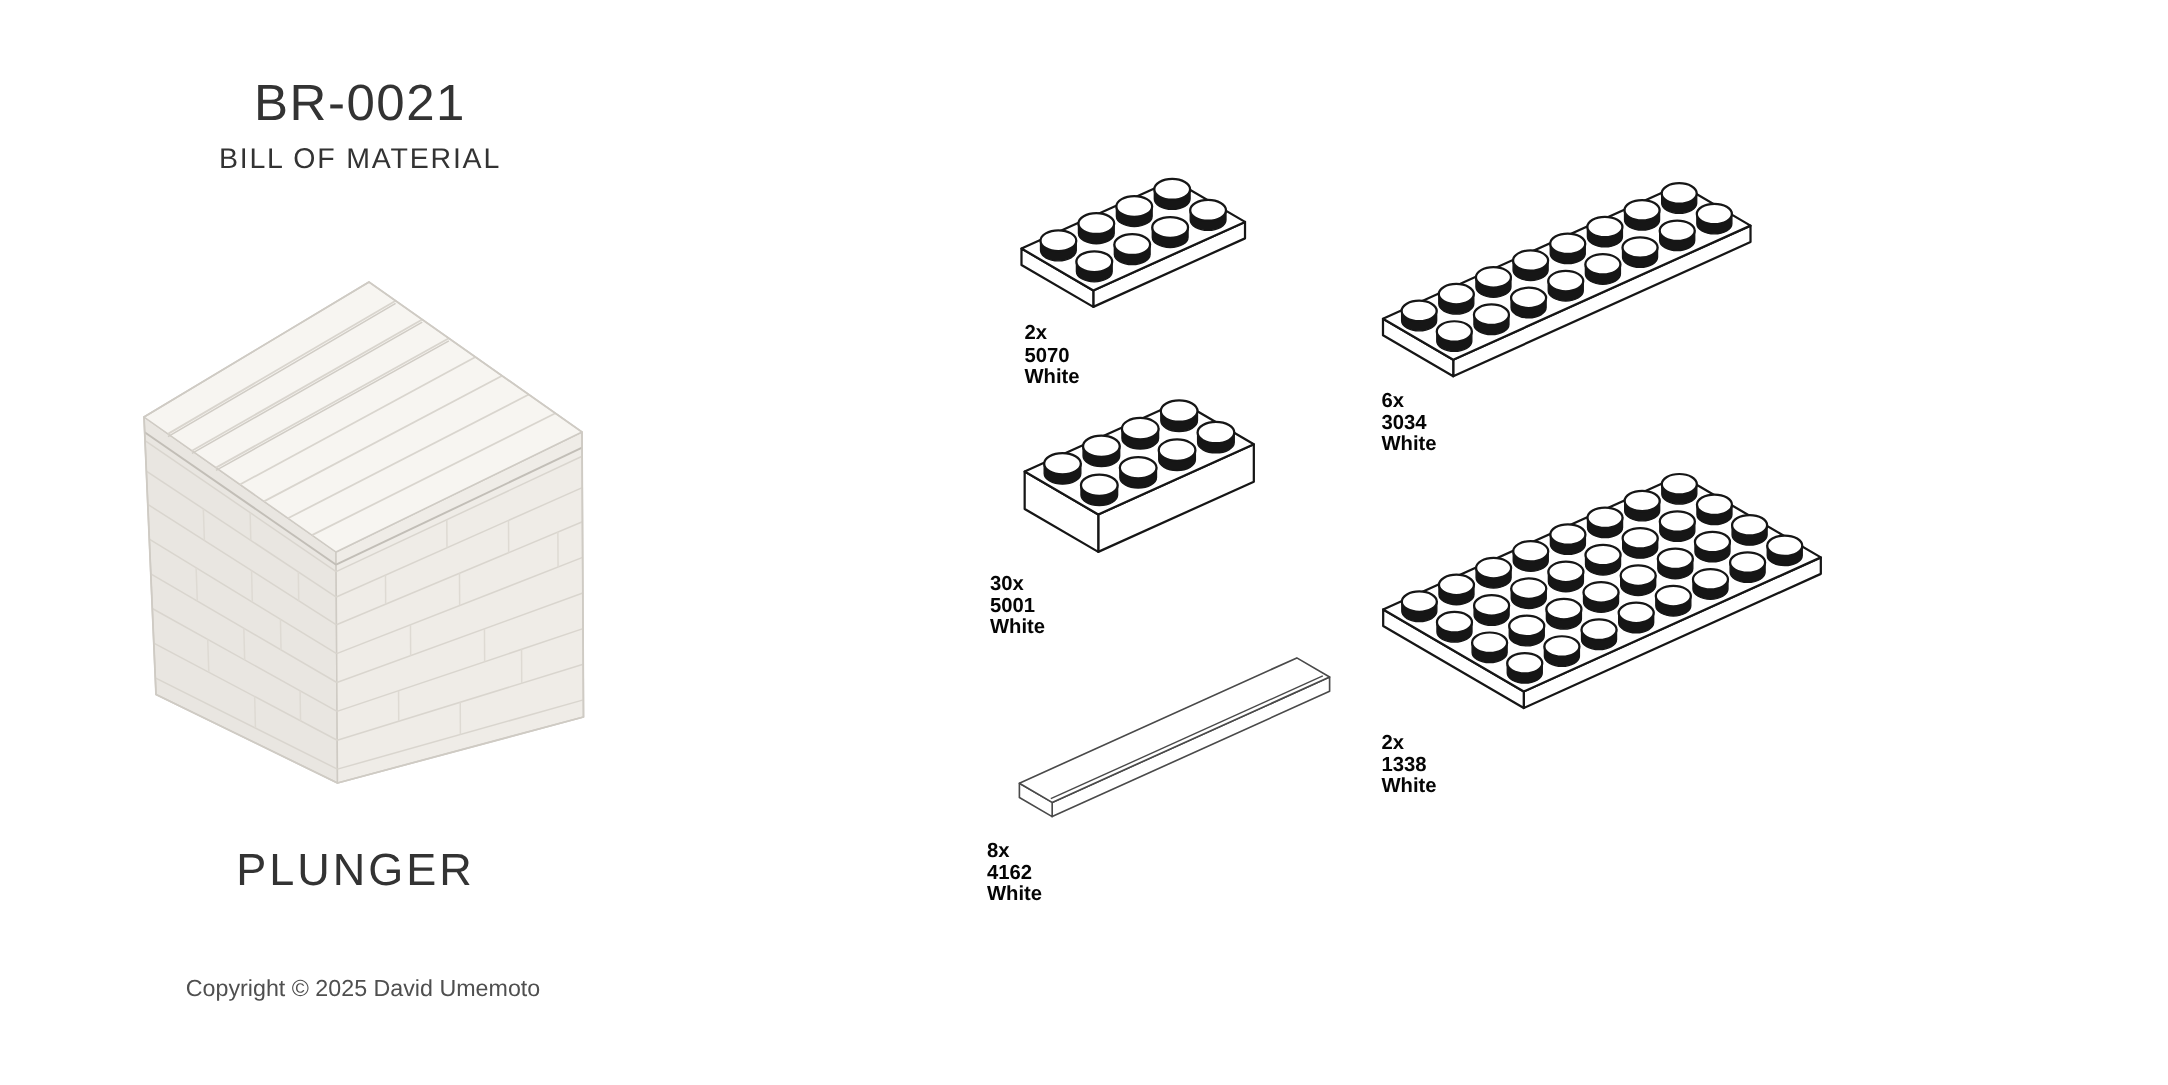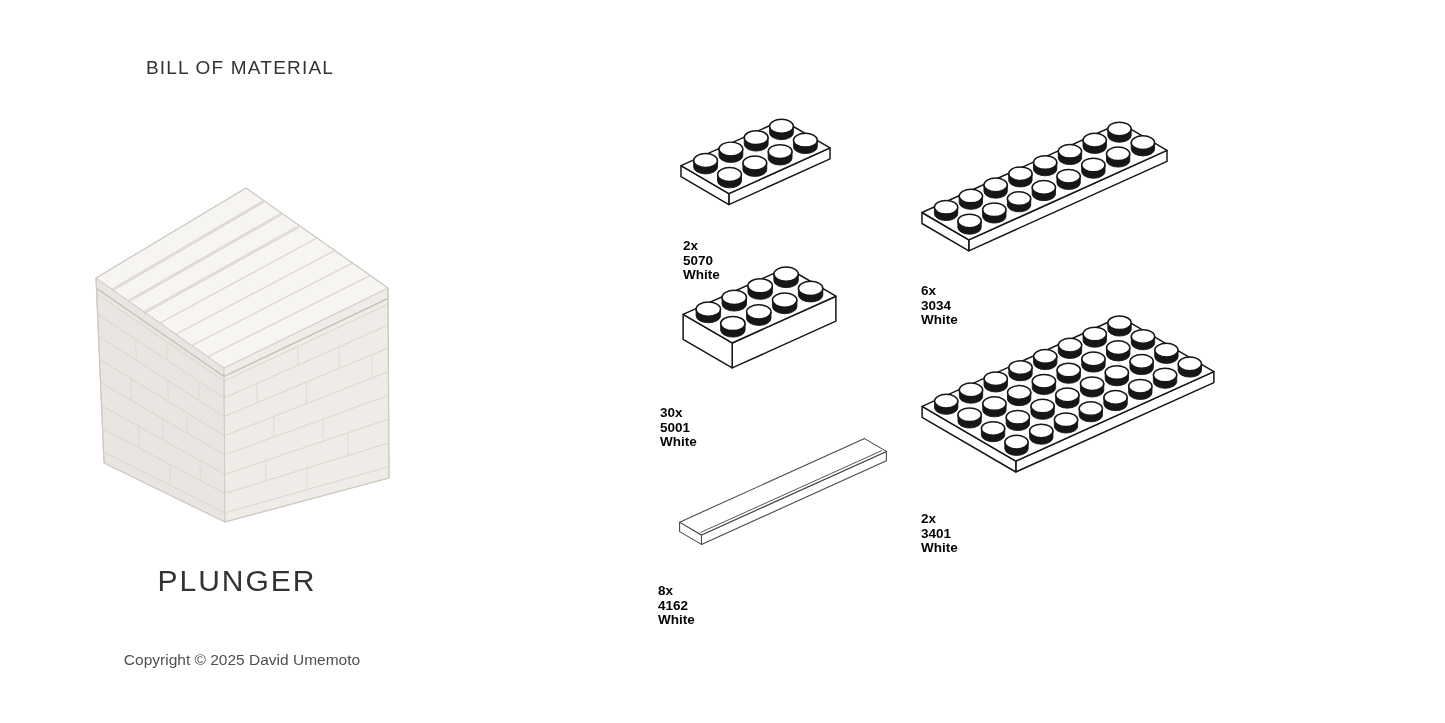--- a/index.html
+++ b/index.html
@@ -5,30 +5,31 @@
   html,body{margin:0;padding:0;background:#ffffff;}
   .page{position:relative;width:1445px;height:723px;background:#ffffff;overflow:hidden;
         font-family:"Liberation Sans",sans-serif;}
   .title-block{position:absolute;left:90px;top:50px;width:300px;text-align:center;color:#333333;}
   .title{font-size:34px;letter-spacing:1px;white-space:nowrap;}
   .subtitle{font-size:19px;letter-spacing:1.2px;margin-top:7px;white-space:nowrap;}
   .model-name{position:absolute;left:87px;top:564px;width:300px;text-align:center;
               font-size:30px;letter-spacing:2px;color:#333333;}
   .footer{position:absolute;left:62px;top:651px;width:360px;text-align:center;
           font-size:15.5px;line-height:18px;color:#4f4f4f;}
-  .part-label{position:absolute;font-size:13.5px;font-weight:bold;line-height:14.6px;color:#050505;margin-top:24px;}
+  .part-label{position:absolute;font-size:13.5px;font-weight:bold;line-height:14.6px;color:#050505;}
   svg{display:block;}
   .abs{position:absolute;}
 </style>
 </head>
 <body>
 
 <div class="page">
 
   <div class="title-block">
+    <div class="title">BR-0021</div>
     <div class="subtitle">BILL OF MATERIAL</div>
   </div>
 
   <svg id="cube-svg" class="abs" style="left:85px;top:182px" width="312" height="345" viewBox="0 0 312 345">
       <polygon points="11.0,96.0 139.0,186.0 140.0,340.0 19.0,281.0" fill="#e9e6e1" stroke="#cfcbc4" stroke-width="1" stroke-linejoin="round"></polygon>
       <polygon points="139.0,186.0 303.0,106.0 304.0,296.0 140.0,340.0" fill="#efece7" stroke="#cfcbc4" stroke-width="1" stroke-linejoin="round"></polygon>
       <polygon points="11.0,96.0 161.0,6.0 303.0,106.0 139.0,186.0" fill="#f7f5f1" stroke="#cfcbc4" stroke-width="1" stroke-linejoin="round"></polygon>
       <line x1="123" y1="174.75" x2="285.25" y2="93.5" stroke="#d9d5ce" stroke-width="1.2"></line>
       <line x1="107" y1="163.5" x2="267.5" y2="81" stroke="#d9d5ce" stroke-width="1.2"></line>
       <line x1="91" y1="152.25" x2="249.75" y2="68.5" stroke="#d9d5ce" stroke-width="1.2"></line>
@@ -259,17 +260,17 @@
       <ellipse cx="144.17360000000002" cy="2.464800000000004" rx="11.696" ry="6.8" fill="#ffffff" stroke="#161616" stroke-width="1.5"></ellipse>
       <path d="M 59.3912 11.168799999999997 L 59.3912 17.668799999999997 A 11.696 6.8 0 0 0 82.7832 17.668799999999997 L 82.7832 11.168799999999997 Z" fill="#161616" stroke="#161616" stroke-width="0.8999999999999999"></path>
       <ellipse cx="71.0872" cy="11.168799999999997" rx="11.696" ry="6.8" fill="#ffffff" stroke="#161616" stroke-width="1.5"></ellipse>
       <path d="M 107.6712 13.671200000000002 L 107.6712 20.171200000000002 A 11.696 6.8 0 0 0 131.0632 20.171200000000002 L 131.0632 13.671200000000002 Z" fill="#161616" stroke="#161616" stroke-width="0.8999999999999999"></path>
       <ellipse cx="119.3672" cy="13.671200000000002" rx="11.696" ry="6.8" fill="#ffffff" stroke="#161616" stroke-width="1.5"></ellipse>
       <path d="M 82.8648 24.8776 L 82.8648 31.3776 A 11.696 6.8 0 0 0 106.2568 31.3776 L 106.2568 24.8776 Z" fill="#161616" stroke="#161616" stroke-width="0.8999999999999999"></path>
       <ellipse cx="94.5608" cy="24.8776" rx="11.696" ry="6.8" fill="#ffffff" stroke="#161616" stroke-width="1.5"></ellipse>
     </svg>
   <div class="part-label" style="left:921px;top:488px">
     <div>2x</div>
-    <div>3401</div>
+    <div>1338</div>
     <div>White</div>
   </div>
 
 </div>
 
 </body></html>

